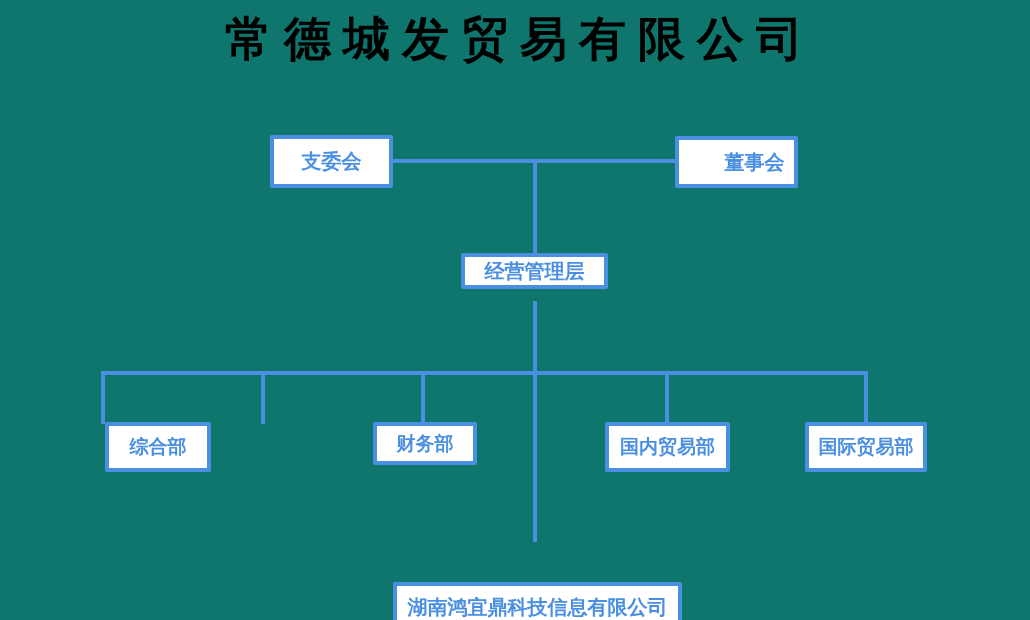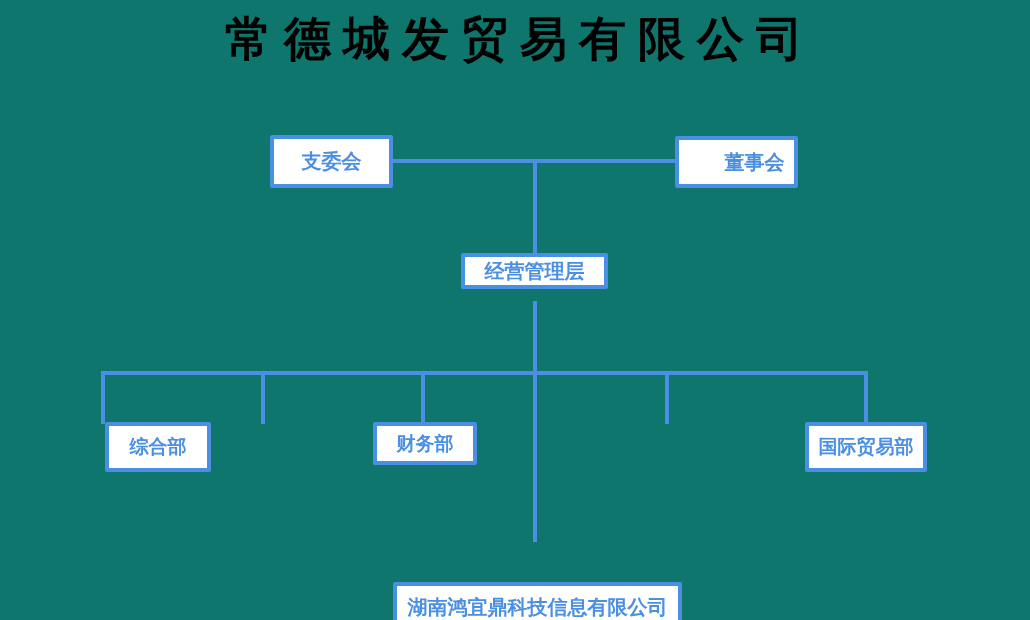--- a/index.html
+++ b/index.html
@@ -75,20 +75,23 @@
   </div>
   <div class="node n-mgmt">
     <span>经营管理层</span>
   </div>
   <div class="node n-general">
     <span>综合部</span>
   </div>
   <div class="node n-finance">
     <span>财务部</span>
   </div>
+  <div class="node n-domestic">
+    <span>国内贸易部</span>
+  </div>
   <div class="node n-intl">
     <span>国际贸易部</span>
   </div>
   <div class="node n-sub">
     <span>湖南鸿宜鼎科技信息有限公司</span>
   </div>
 
 </div>
 
 </body></html>

